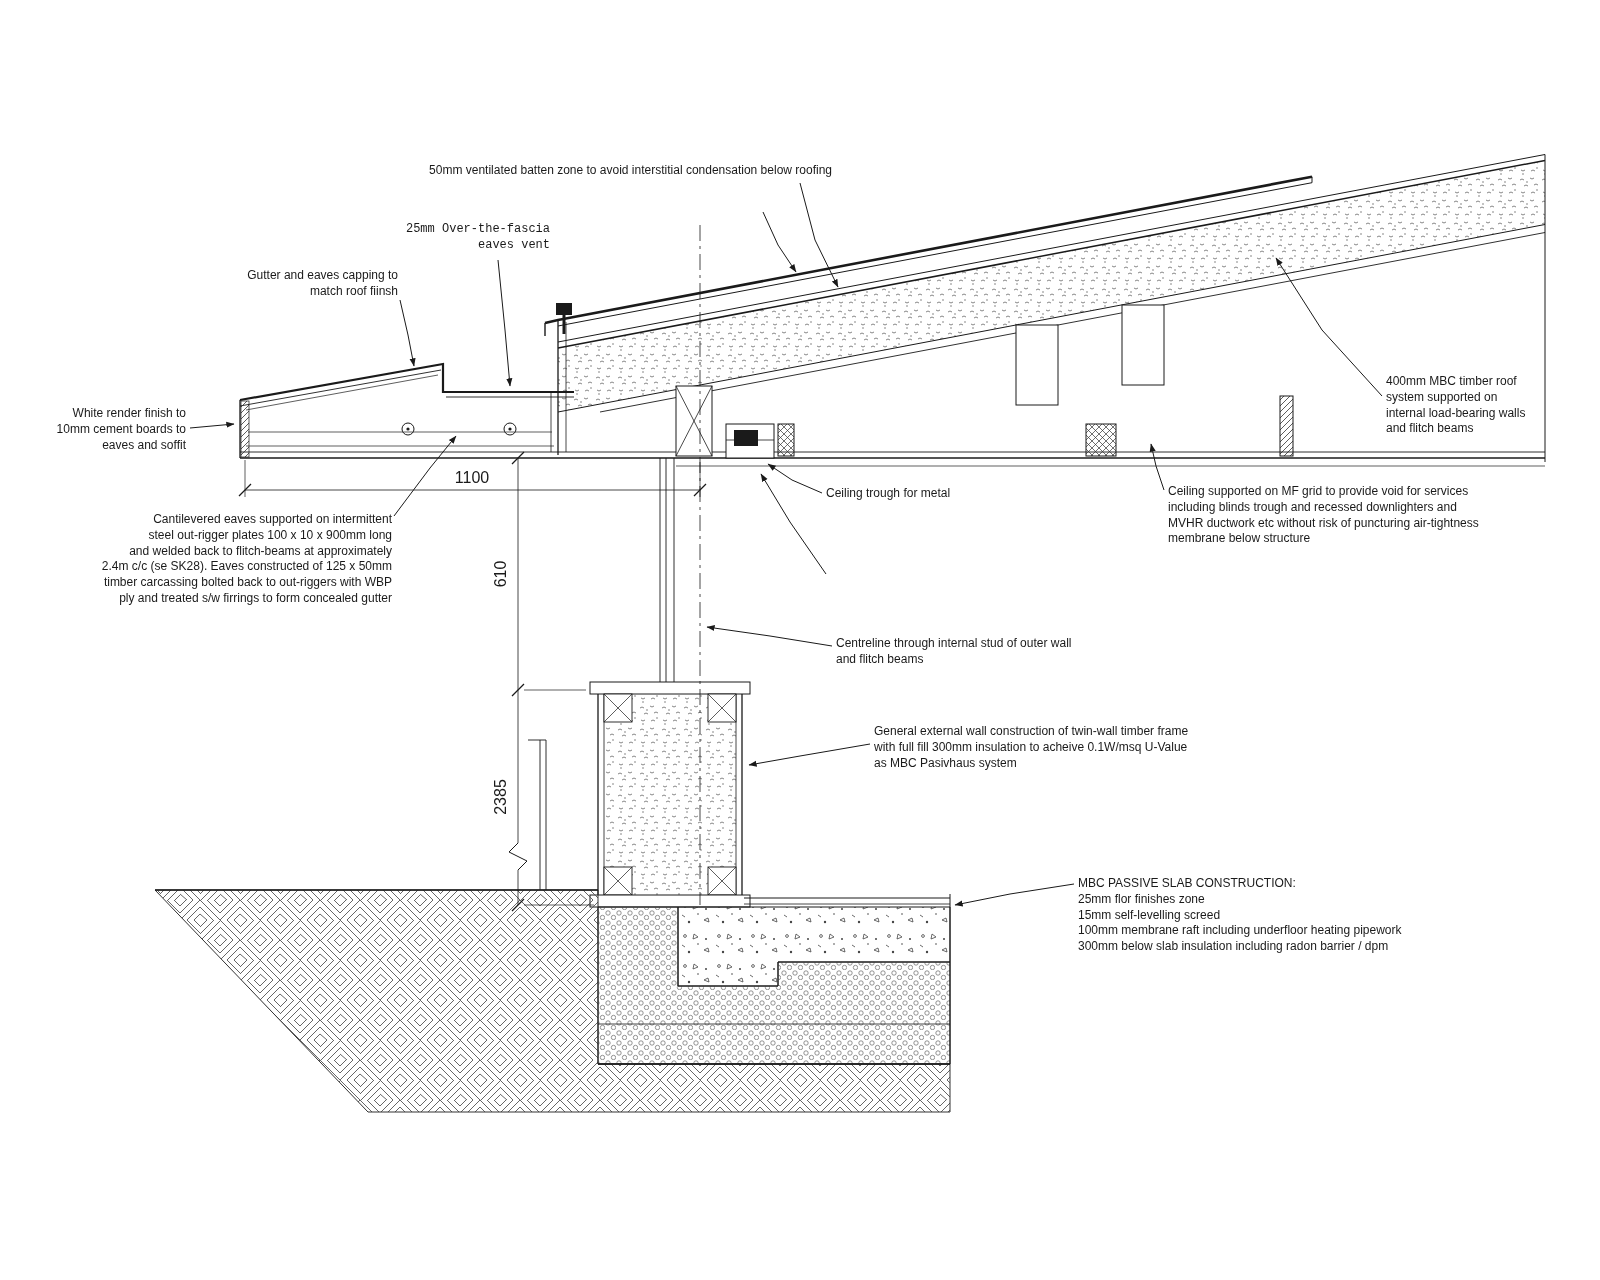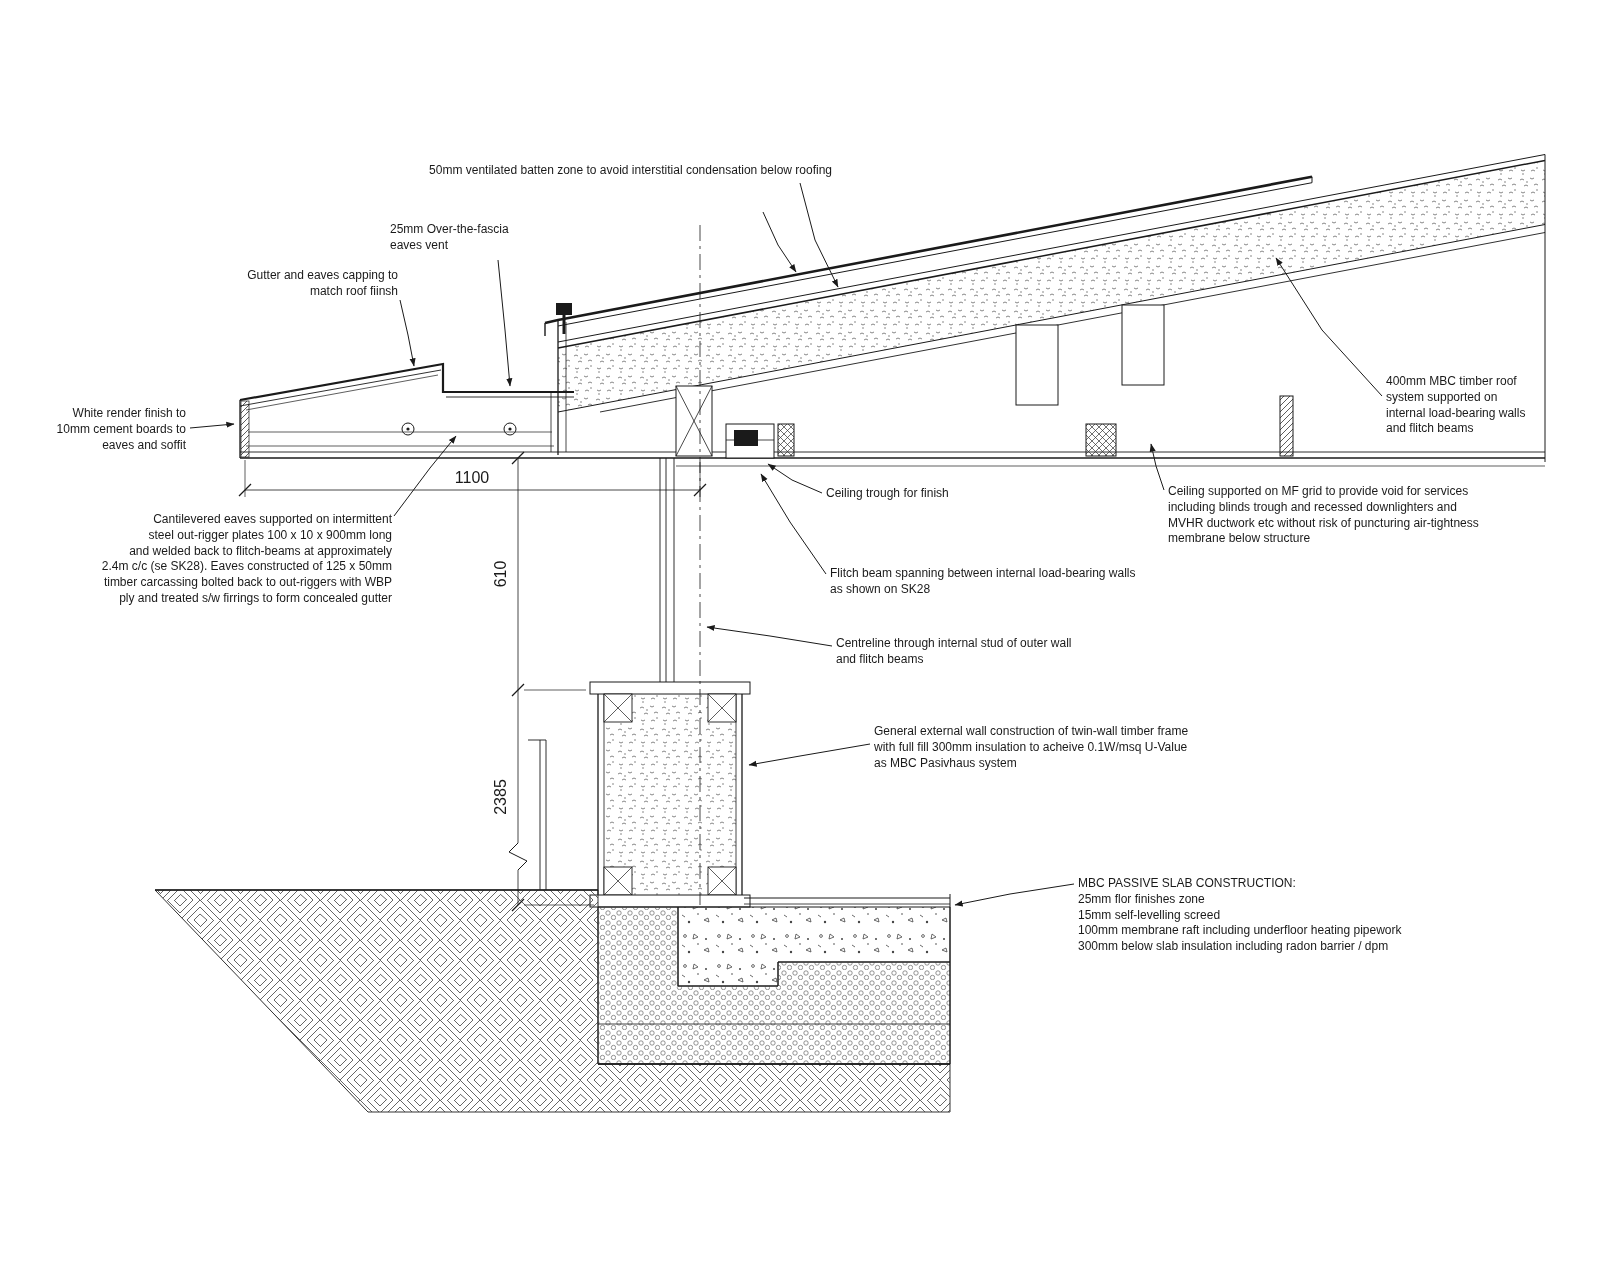--- a/index.html
+++ b/index.html
@@ -1,21 +1,21 @@
 <!DOCTYPE html>
 <html><head>
 <meta charset="utf-8">
 <style>
   html,body{margin:0;padding:0;background:#ffffff;}
   .canvas{position:relative;width:1600px;height:1280px;background:#ffffff;
           font-family:"Liberation Sans",sans-serif;color:#1a1a1a;overflow:hidden;}
   .canvas svg{position:absolute;left:0;top:0;}
   .label{position:absolute;font-size:12px;line-height:1.32;white-space:pre-line;color:#1a1a1a;}
   .r{text-align:right;}
-  .c{text-align:left;}
+  .c{text-align:right;font-family:Liberation Mono, monospace;}
   svg text{font-family:"Liberation Sans",sans-serif;fill:#1a1a1a;}
 </style>
 </head>
 <body>
 
 <div class="canvas">
 
 <svg width="1600" height="1280" viewBox="0 0 1600 1280">
   <defs>
     <marker id="arrow" viewBox="0 0 10 10" refX="8.5" refY="5" markerWidth="9" markerHeight="9" orient="auto-start-reverse">
@@ -235,34 +235,32 @@
 10mm cement boards to
 eaves and soffit</div>
 
 <div class="label r" style="left:0px;top:512px;width:392px;">Cantilevered eaves supported on intermittent
 steel out-rigger plates 100 x 10 x 900mm long
 and welded back to flitch-beams at approximately
 2.4m c/c (se SK28). Eaves constructed of 125 x 50mm
 timber carcassing bolted back to out-riggers with WBP
 ply and treated s/w firrings to form concealed gutter</div>
 
-<div class="label" style="left:826px;top:486px;width:220px;">Ceiling trough for finish</div>
+<div class="label" style="left:826px;top:486px;width:220px;">Ceiling trough for metal</div>
 
 <div class="label" style="left:1386px;top:374px;width:195px;">400mm MBC timber roof
 system supported on
 internal load-bearing walls
 and flitch beams</div>
 
 <div class="label" style="left:1168px;top:484px;width:420px;">Ceiling supported on MF grid to provide void for services
 including blinds trough and recessed downlighters and
 MVHR ductwork etc without risk of puncturing air-tightness
 membrane below structure</div>
 
-<div class="label" style="left:830px;top:566px;width:430px;">Flitch beam spanning between internal load-bearing walls
-as shown on SK28</div>
 
 <div class="label" style="left:836px;top:636px;width:340px;">Centreline through internal stud of outer wall
 and flitch beams</div>
 
 <div class="label" style="left:874px;top:724px;width:440px;">General external wall construction of twin-wall timber frame
 with full fill 300mm insulation to acheive 0.1W/msq U-Value
 as MBC Pasivhaus system</div>
 
 <div class="label" style="left:1078px;top:876px;width:450px;">MBC PASSIVE SLAB CONSTRUCTION:
 25mm flor finishes zone

